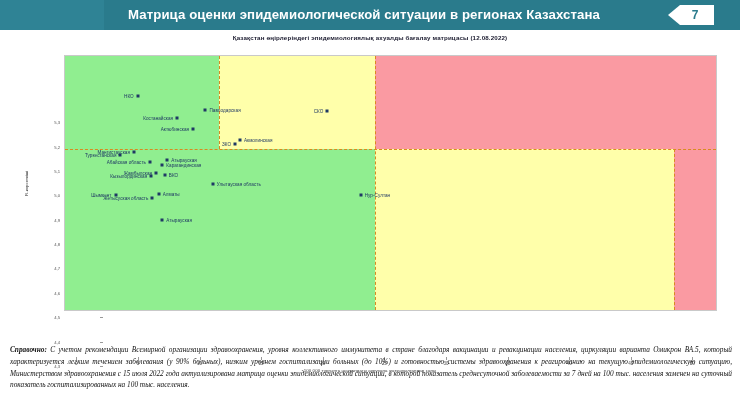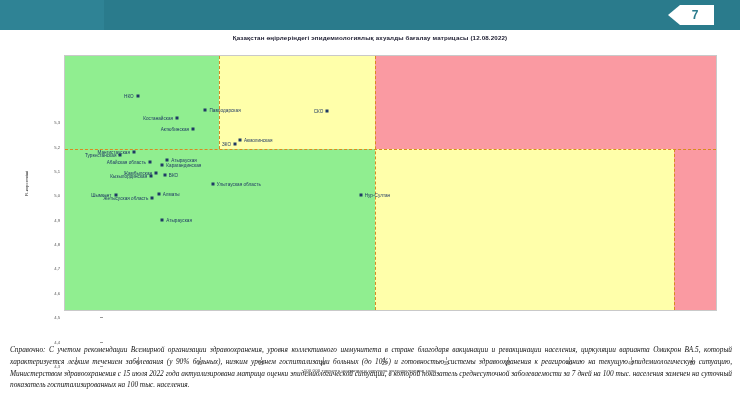--- a/index.html
+++ b/index.html
@@ -122,27 +122,28 @@
     transform:rotate(-90deg);transform-origin:left top;
     white-space:nowrap;
   }
   
   #footnote{
     position:absolute;left:10px;top:344px;width:722px;
     font-size:7.3px;line-height:1.62;color:#111;
     font-style:italic;text-align:justify;
     font-family:"Liberation Serif", serif;
   }
-  #footnote b{font-weight:normal;}
+  #footnote b{font-weight:bold;}
 </style>
 </head>
 <body>
 
 <div id="header">
   <div id="header-accent-left"></div>
+  <div id="header-title">Матрица оценки эпидемиологической ситуации в регионах Казахстана</div>
   <div id="page-badge">
     <span>7</span>
   </div>
 </div>
 
 <div id="subtitle">Қазақстан өңірлеріндегі эпидемиологиялық ахуалды бағалау матрицасы  (12.08.2022)</div>
 
 <div id="chart-area">
 
   <div id="ylabel">R-көрсеткіші</div>

